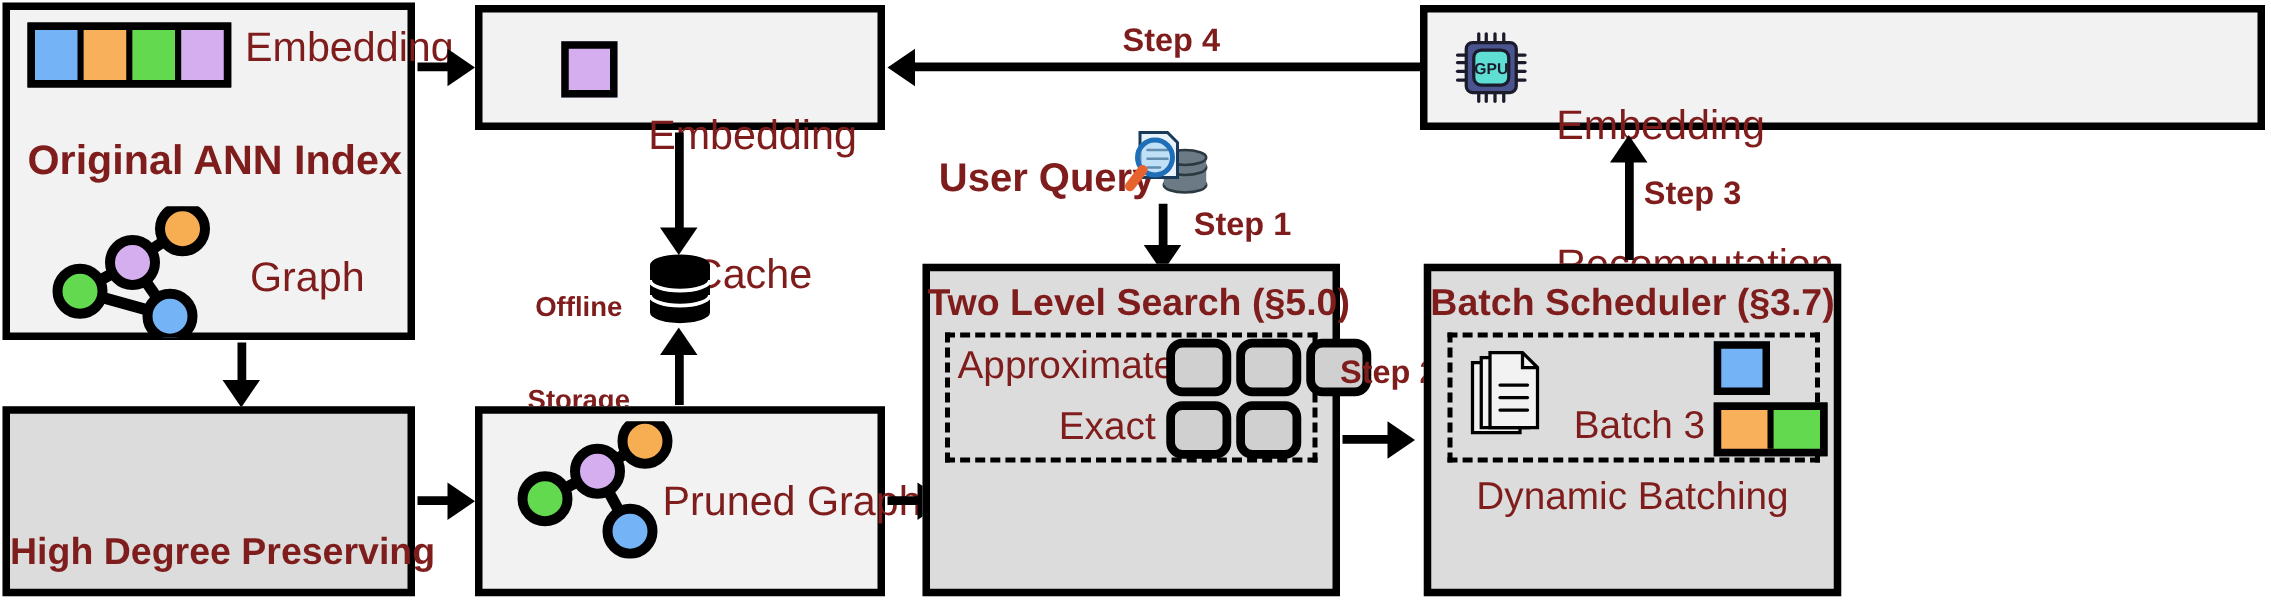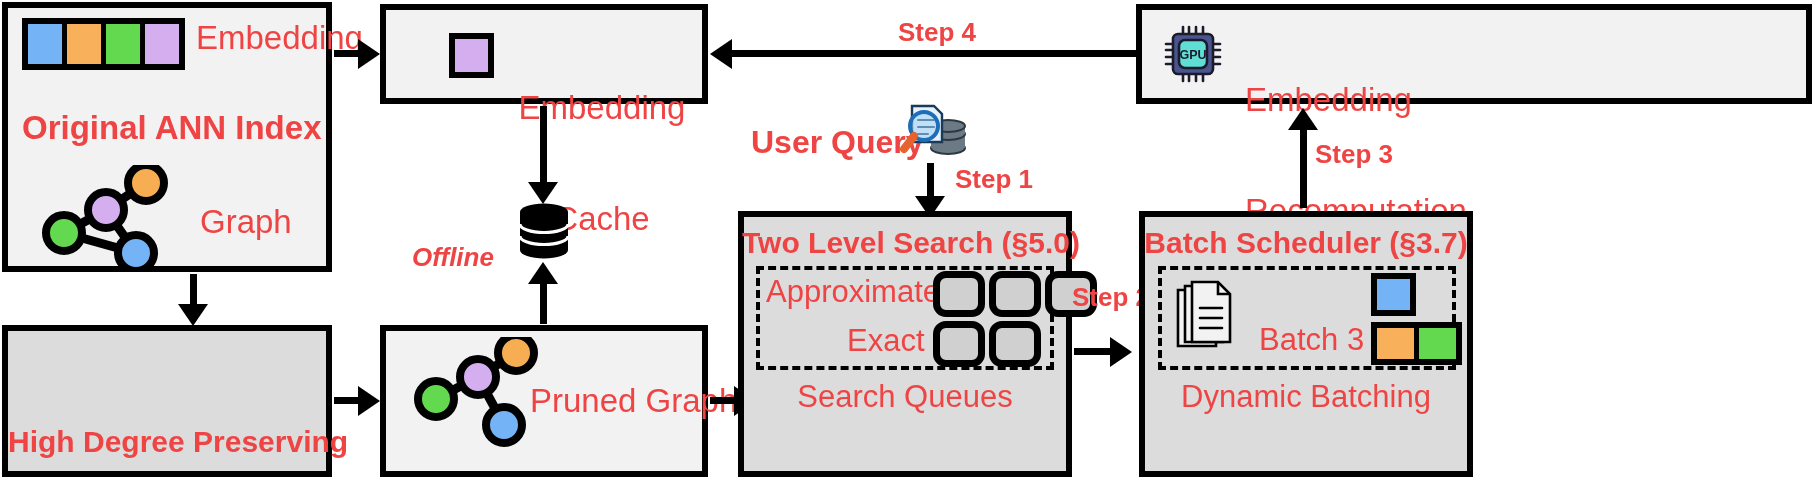--- a/index.html
+++ b/index.html
@@ -22,21 +22,21 @@
   }
   .box.gray{background:#dcdcdc;}
   .dashbox{
     position:absolute;
     box-sizing:border-box;
     border:4px dashed #000;
     background:transparent;
   }
   .lbl{
     position:absolute;
-    color:#ef4444;
+    color:#7f1d1d;
     white-space:pre;
     line-height:1.12;
   }
   .bold{font-weight:bold;}
   .ctr{text-align:center;}
   
   .hline{position:absolute;background:#000;height:7px;}
   .vline{position:absolute;background:#000;width:7px;}
   .arrowR{
     position:absolute;width:0;height:0;
@@ -167,21 +167,21 @@
 
   <div class="lbl" style="left:1245px;top:8px;font-size:33px;">
     <div>Embedding</div>
     <div>Recomputation</div>
     <div>Server</div>
   </div>
 
   <div class="vline" style="left:540px;top:106px;width:7px;height:78px;"></div>
   <div class="arrowD" style="left:528px;top:182px;"></div>
 
-  <div class="lbl bold ctr" style="left:388px;top:185px;width:130px;font-size:26px;font-style:italic;">
+  <div class="lbl bold ctr" style="left:398px;top:185px;width:130px;font-size:22px;">
     <div>Offline</div>
     <div>Storage</div>
   </div>
 
   <svg class="svgabs" style="left:518px;top:203px;" width="52" height="56" viewBox="0 0 52 56">
     <g fill="#000">
       <ellipse cx="26" cy="9" rx="24" ry="8.5"></ellipse>
       <rect x="2" y="9" width="48" height="38"></rect>
       <ellipse cx="26" cy="47" rx="24" ry="8.5"></ellipse>
     </g>
@@ -267,21 +267,20 @@
     <div class="qcell"></div>
   </div>
 
   <div class="lbl" style="left:847px;top:324px;font-size:31px;">Exact</div>
 
   <div class="qrow" style="left:933px;top:321px;">
     <div class="qcell"></div>
     <div class="qcell"></div>
   </div>
 
-  <div class="lbl ctr" style="left:742px;top:380px;width:326px;font-size:31px;">Search Queues</div>
 
   <div class="hline" style="left:1074px;top:348px;width:38px;"></div>
   <div class="arrowR" style="left:1110px;top:337px;"></div>
   <div class="lbl bold" style="left:1072px;top:283px;font-size:26px;">Step 2</div>
 
   <div class="box gray" style="left:1139px;top:211px;width:334px;height:266px;"></div>
 
   <div class="lbl bold ctr" style="left:1143px;top:226px;width:326px;font-size:30px;">Batch Scheduler (§3.7)</div>
 
   <div class="dashbox" style="left:1158px;top:266px;width:298px;height:104px;"></div>

